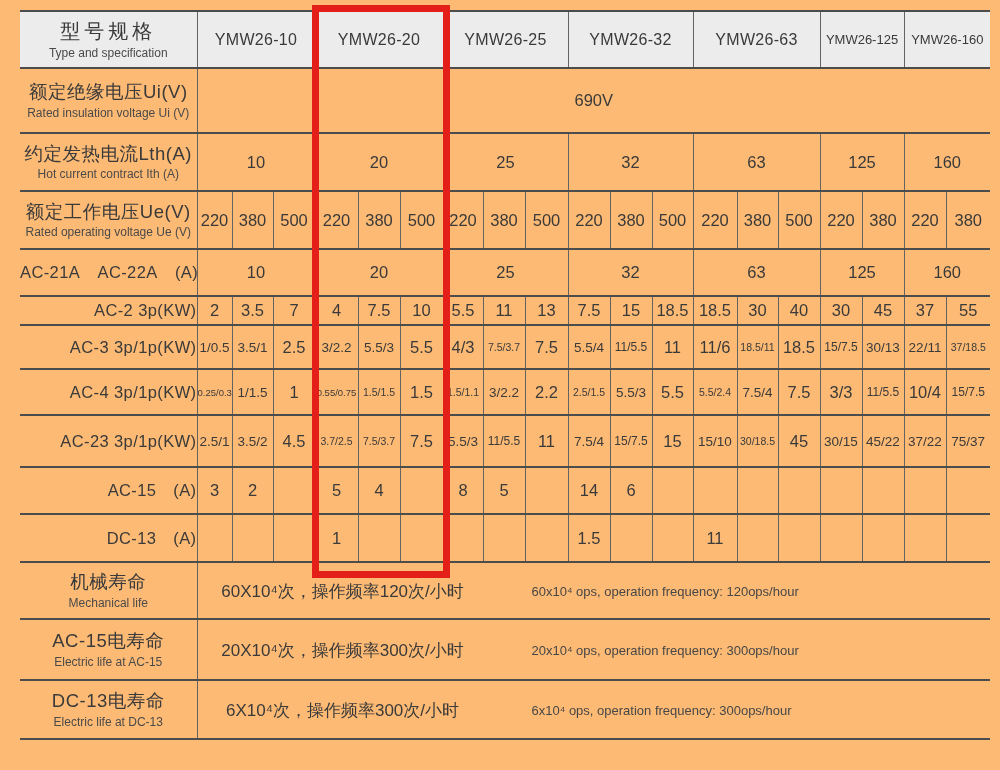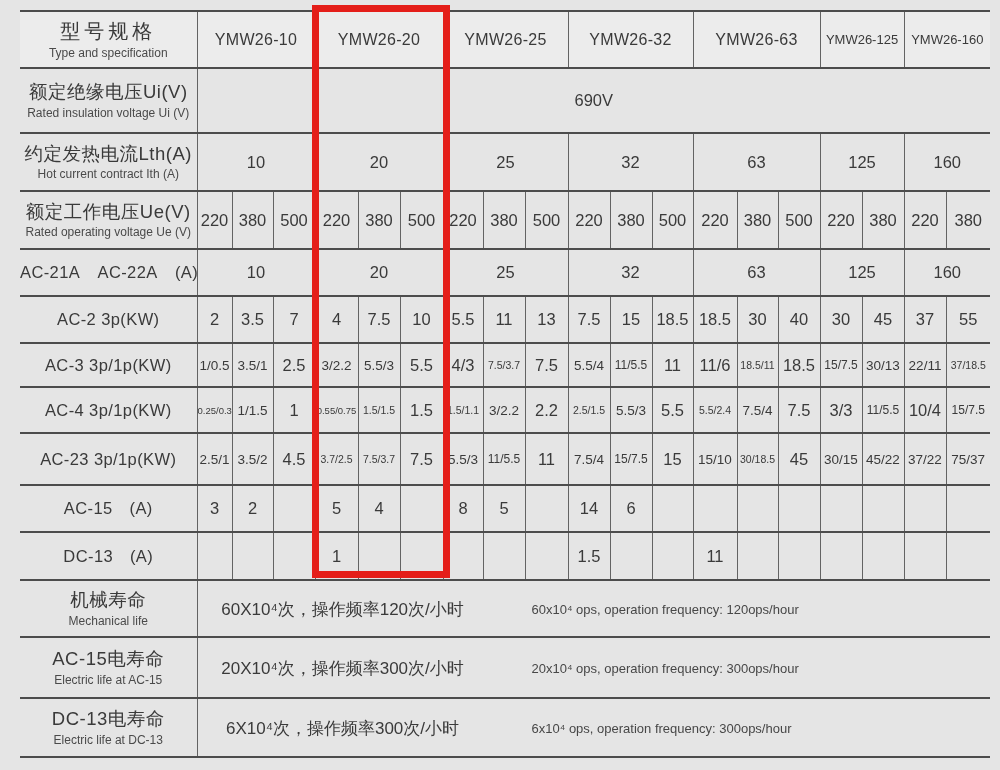--- a/index.html
+++ b/index.html
@@ -8,39 +8,39 @@
     --bd:#4c4c4c;
     --bdv:#636363;
     --txt:#3a3a3a;
   }
   *{box-sizing:border-box;}
   html,body{margin:0;padding:0;}
   body{
     width:1000px;height:770px;background:#ffffff;overflow:hidden;
     font-family:"Liberation Sans","DejaVu Sans",sans-serif;color:var(--txt);
   }
-  .wrap{position:relative;width:1000px;height:770px;background:#e5e5e5;padding-left:7px;}
+  .wrap{position:relative;width:1000px;height:770px;background:#fdba74;padding-left:7px;}
   table#spec-table{
     position:absolute;left:20px;top:10px;width:970px;
     border-collapse:collapse;table-layout:fixed;
   }
   #spec-table td,#spec-table th{
     padding:0;margin:0;text-align:center;vertical-align:middle;
     border-bottom:2px solid var(--bd);
     overflow:hidden;white-space:nowrap;color:var(--txt);font-weight:normal;
   }
   #spec-table tr.hdr th{border-top:2px solid var(--bd);background:var(--hdr-bg);}
   .v{border-right:1px solid var(--bdv);}
   .model{font-size:16px;letter-spacing:.3px;}
   .model.narrow{font-size:13px;letter-spacing:0;}
   .label-cell{line-height:1.15;}
   .lbl-cn{font-size:18.5px;letter-spacing:.5px;line-height:1.25;}
   tr.hdr .lbl-cn{font-size:20px;letter-spacing:4px;}
   .lbl-en{font-size:12px;color:#4a4a4a;line-height:1.25;margin-top:2px;}
-  .lbl-one{font-size:16.5px;letter-spacing:.4px;}
+  .lbl-one{font-size:16.5px;letter-spacing:.4px;text-align:right;}
   .fs-lg{font-size:16.5px;}
   .fs-md{font-size:13.5px;}
   .fs-sm{font-size:12px;}
   .fs-xs{font-size:10.5px;}
   .fs-xxs{font-size:9.5px;}
   .life-cell{position:relative;}
   .life-cn{
     position:absolute;left:0;top:50%;transform:translateY(-50%);
     width:290px;font-size:17px;
   }
@@ -144,21 +144,21 @@
             <div class="lbl-one">AC-21A  AC-22A  (A)</div>
           </td>
           <td class="fs-lg v" colspan="3">10</td>
           <td class="fs-lg v" colspan="3">20</td>
           <td class="fs-lg v" colspan="3">25</td>
           <td class="fs-lg v" colspan="3">32</td>
           <td class="fs-lg v" colspan="3">63</td>
           <td class="fs-lg v" colspan="2">125</td>
           <td class="fs-lg" colspan="2">160</td>
         </tr>
-        <tr class="row-sub" style="height: 47px;">
+        <tr class="row-sub" style="height: 29px;">
           <td class="v label-cell">
             <div class="lbl-one">AC-2 3p(KW)</div>
           </td>
           <td class="fs-lg v">2</td>
           <td class="fs-lg v">3.5</td>
           <td class="fs-lg v">7</td>
           <td class="fs-lg v">4</td>
           <td class="fs-lg v">7.5</td>
           <td class="fs-lg v">10</td>
           <td class="fs-lg v">5.5</td>

